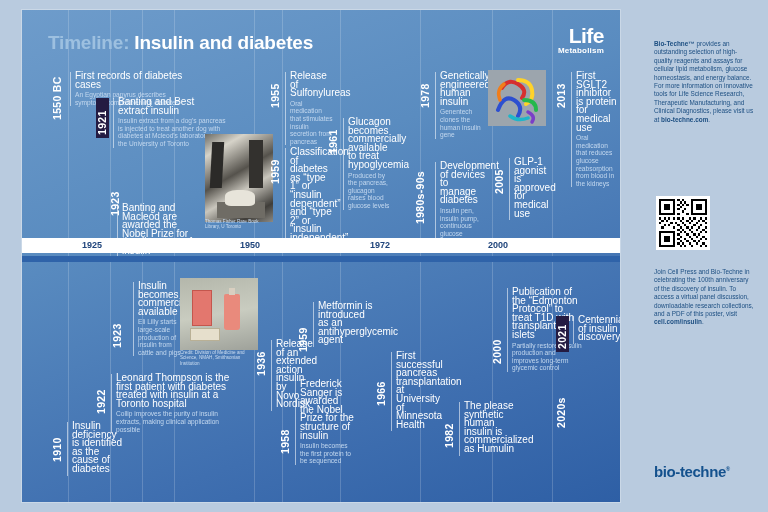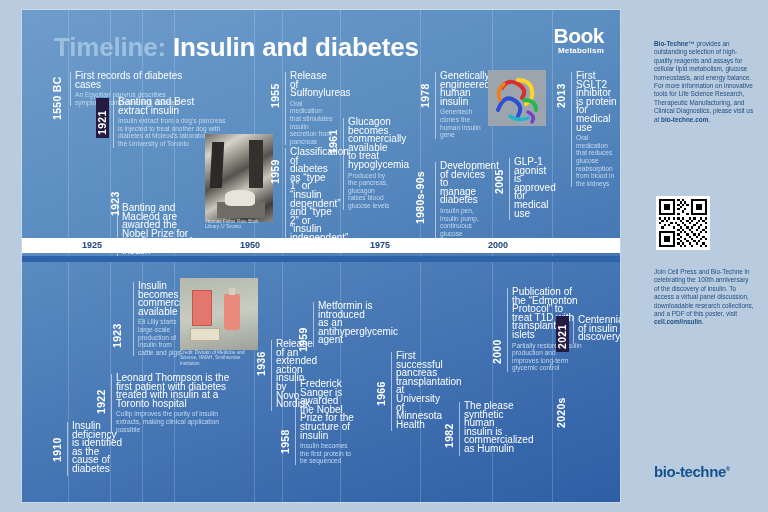--- a/index.html
+++ b/index.html
@@ -21,22 +21,22 @@
     left:22px; top:10px; width:598px; height:492px;
     background:linear-gradient(160deg,#6e9ccb 0%,#5a8cc0 35%,#3f6fb0 75%,#2e5fa5 100%);
     box-shadow:0 0 0 1px rgba(255,255,255,.25);
     overflow:hidden;
   }
   
   .vline { position:absolute; top:0; bottom:0; width:1px; background:rgba(255,255,255,.18); }
 
   
   #title {
-    position:absolute; left:32px; top:22px;
-    font-size:26px; font-weight:bold; letter-spacing:-.2px;
+    position:absolute; left:26px; top:22px;
+    font-size:19px; font-weight:bold; letter-spacing:-.2px;
     white-space:nowrap;
   }
   #title .t1 { color:#9dc0e0; }
   #title .t2 { color:#ffffff; }
 
   #cellLogo {
     position:absolute; right:16px; top:16px; text-align:right;
   }
   #cellLogo .c1 { font-size:21px; font-weight:bold; color:#ffffff; line-height:20px; letter-spacing:-.5px; }
   #cellLogo .c2 { font-size:8px; font-weight:bold; color:#ffffff; letter-spacing:.2px; }
@@ -171,21 +171,21 @@
     <div class="vline" style="left:318px"></div>
     <div class="vline" style="left:398px"></div>
     <div class="vline" style="left:470px"></div>
     <div class="vline" style="left:530px"></div>
 
     <div id="title">
       <span class="t1">Timeline:</span>
       <span class="t2">Insulin and diabetes</span>
     </div>
     <div id="cellLogo">
-      <div class="c1">Book</div>
+      <div class="c1">Life</div>
       <div class="c2">Metabolism</div>
     </div>
 
     <div class="ev" style="left:30px; top:62px; width:140px; height:50px;">
       <div class="ybox" style="height:48px;">1550 BC</div>
       <div class="txt" style="left:18px; width:122px;">
         <h4>First records of diabetes cases</h4>
         <p>An Egyptian papyrus describes symptoms compatible with diabetes</p>
       </div>
     </div>
@@ -278,21 +278,21 @@
         <h4>First SGLT2 inhibitor is protein for medical use</h4>
         <p>Oral medication that reduces glucose reabsorption from blood in the kidneys</p>
       </div>
     </div>
 
     <div class="axis" id="axisTop"></div>
     <div id="axisMid"></div>
     <div class="axis" id="axisBot"></div>
     <div class="axislbl" style="left:60px">1925</div>
     <div class="axislbl" style="left:218px">1950</div>
-    <div class="axislbl" style="left:348px">1975</div>
+    <div class="axislbl" style="left:348px">1972</div>
     <div class="axislbl" style="left:466px">2000</div>
 
     <div class="ev" style="left:30px; top:412px; width:72px; height:62px;">
       <div class="ybox" style="height:40px;">1910</div>
       <div class="txt" style="left:15px; width:57px;">
         <h4>Insulin deficiency is identified as the cause of diabetes</h4>
       </div>
     </div>
 
     <div class="ev" style="left:74px; top:364px; width:136px; height:66px;">

